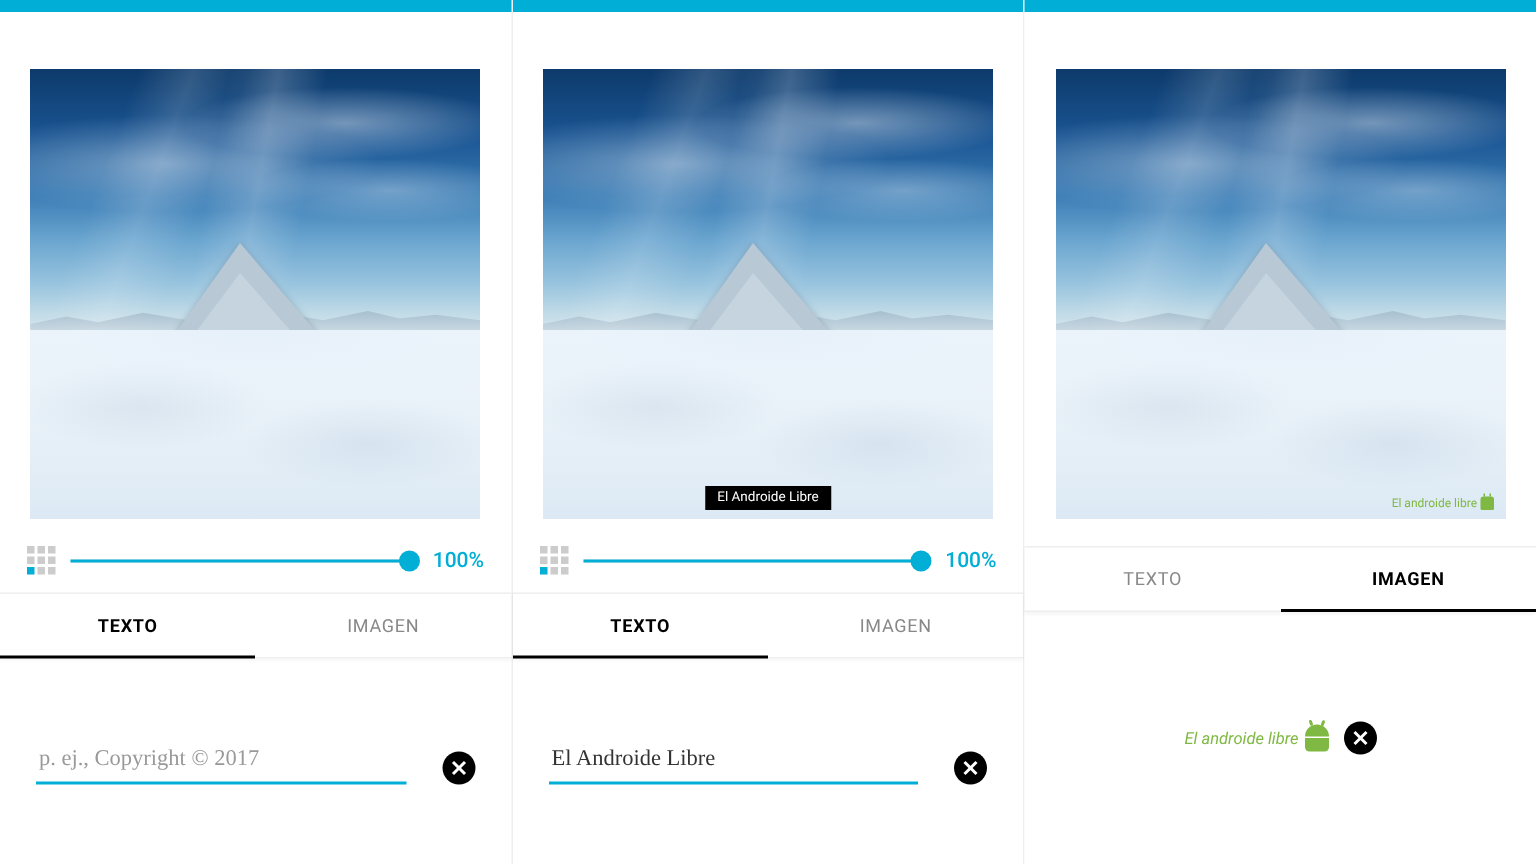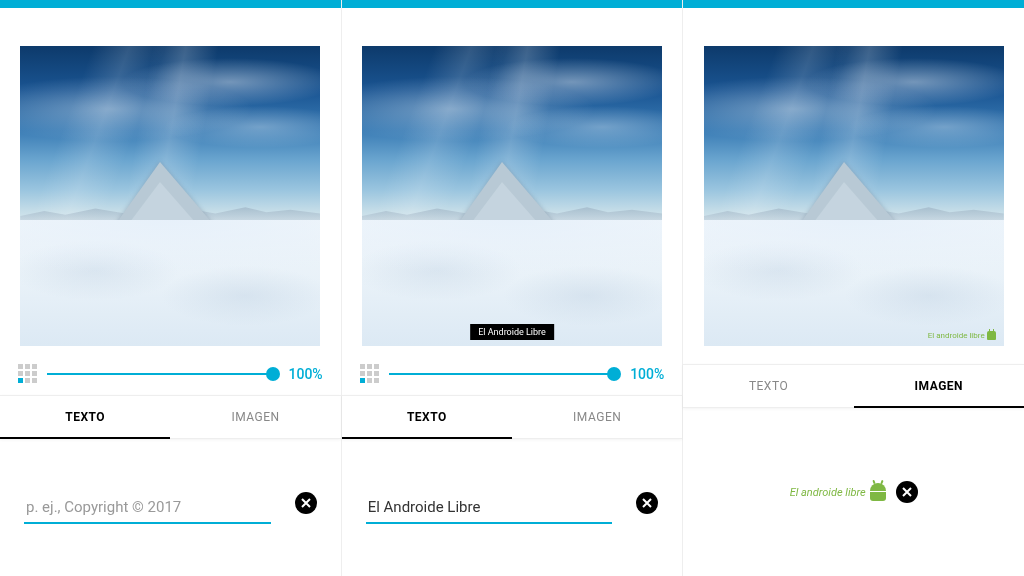--- a/index.html
+++ b/index.html
@@ -213,22 +213,23 @@
   .input-area {
     flex: 1;
     display: flex;
     align-items: center;
     justify-content: center;
     padding: 0 24px;
   }
   .input-row {
     width: 100%;
     display: flex;
-    align-items: flex-start;
+    align-items: flex-end;
     gap: 24px;
+    font-family: Liberation Serif, serif;
   }
   .text-input-wrap {
     flex: 1;
     position: relative;
   }
   .text-input {
     width: 100%;
     border: none;
     border-bottom: 2px solid #00aed6;
     padding: 6px 2px;

